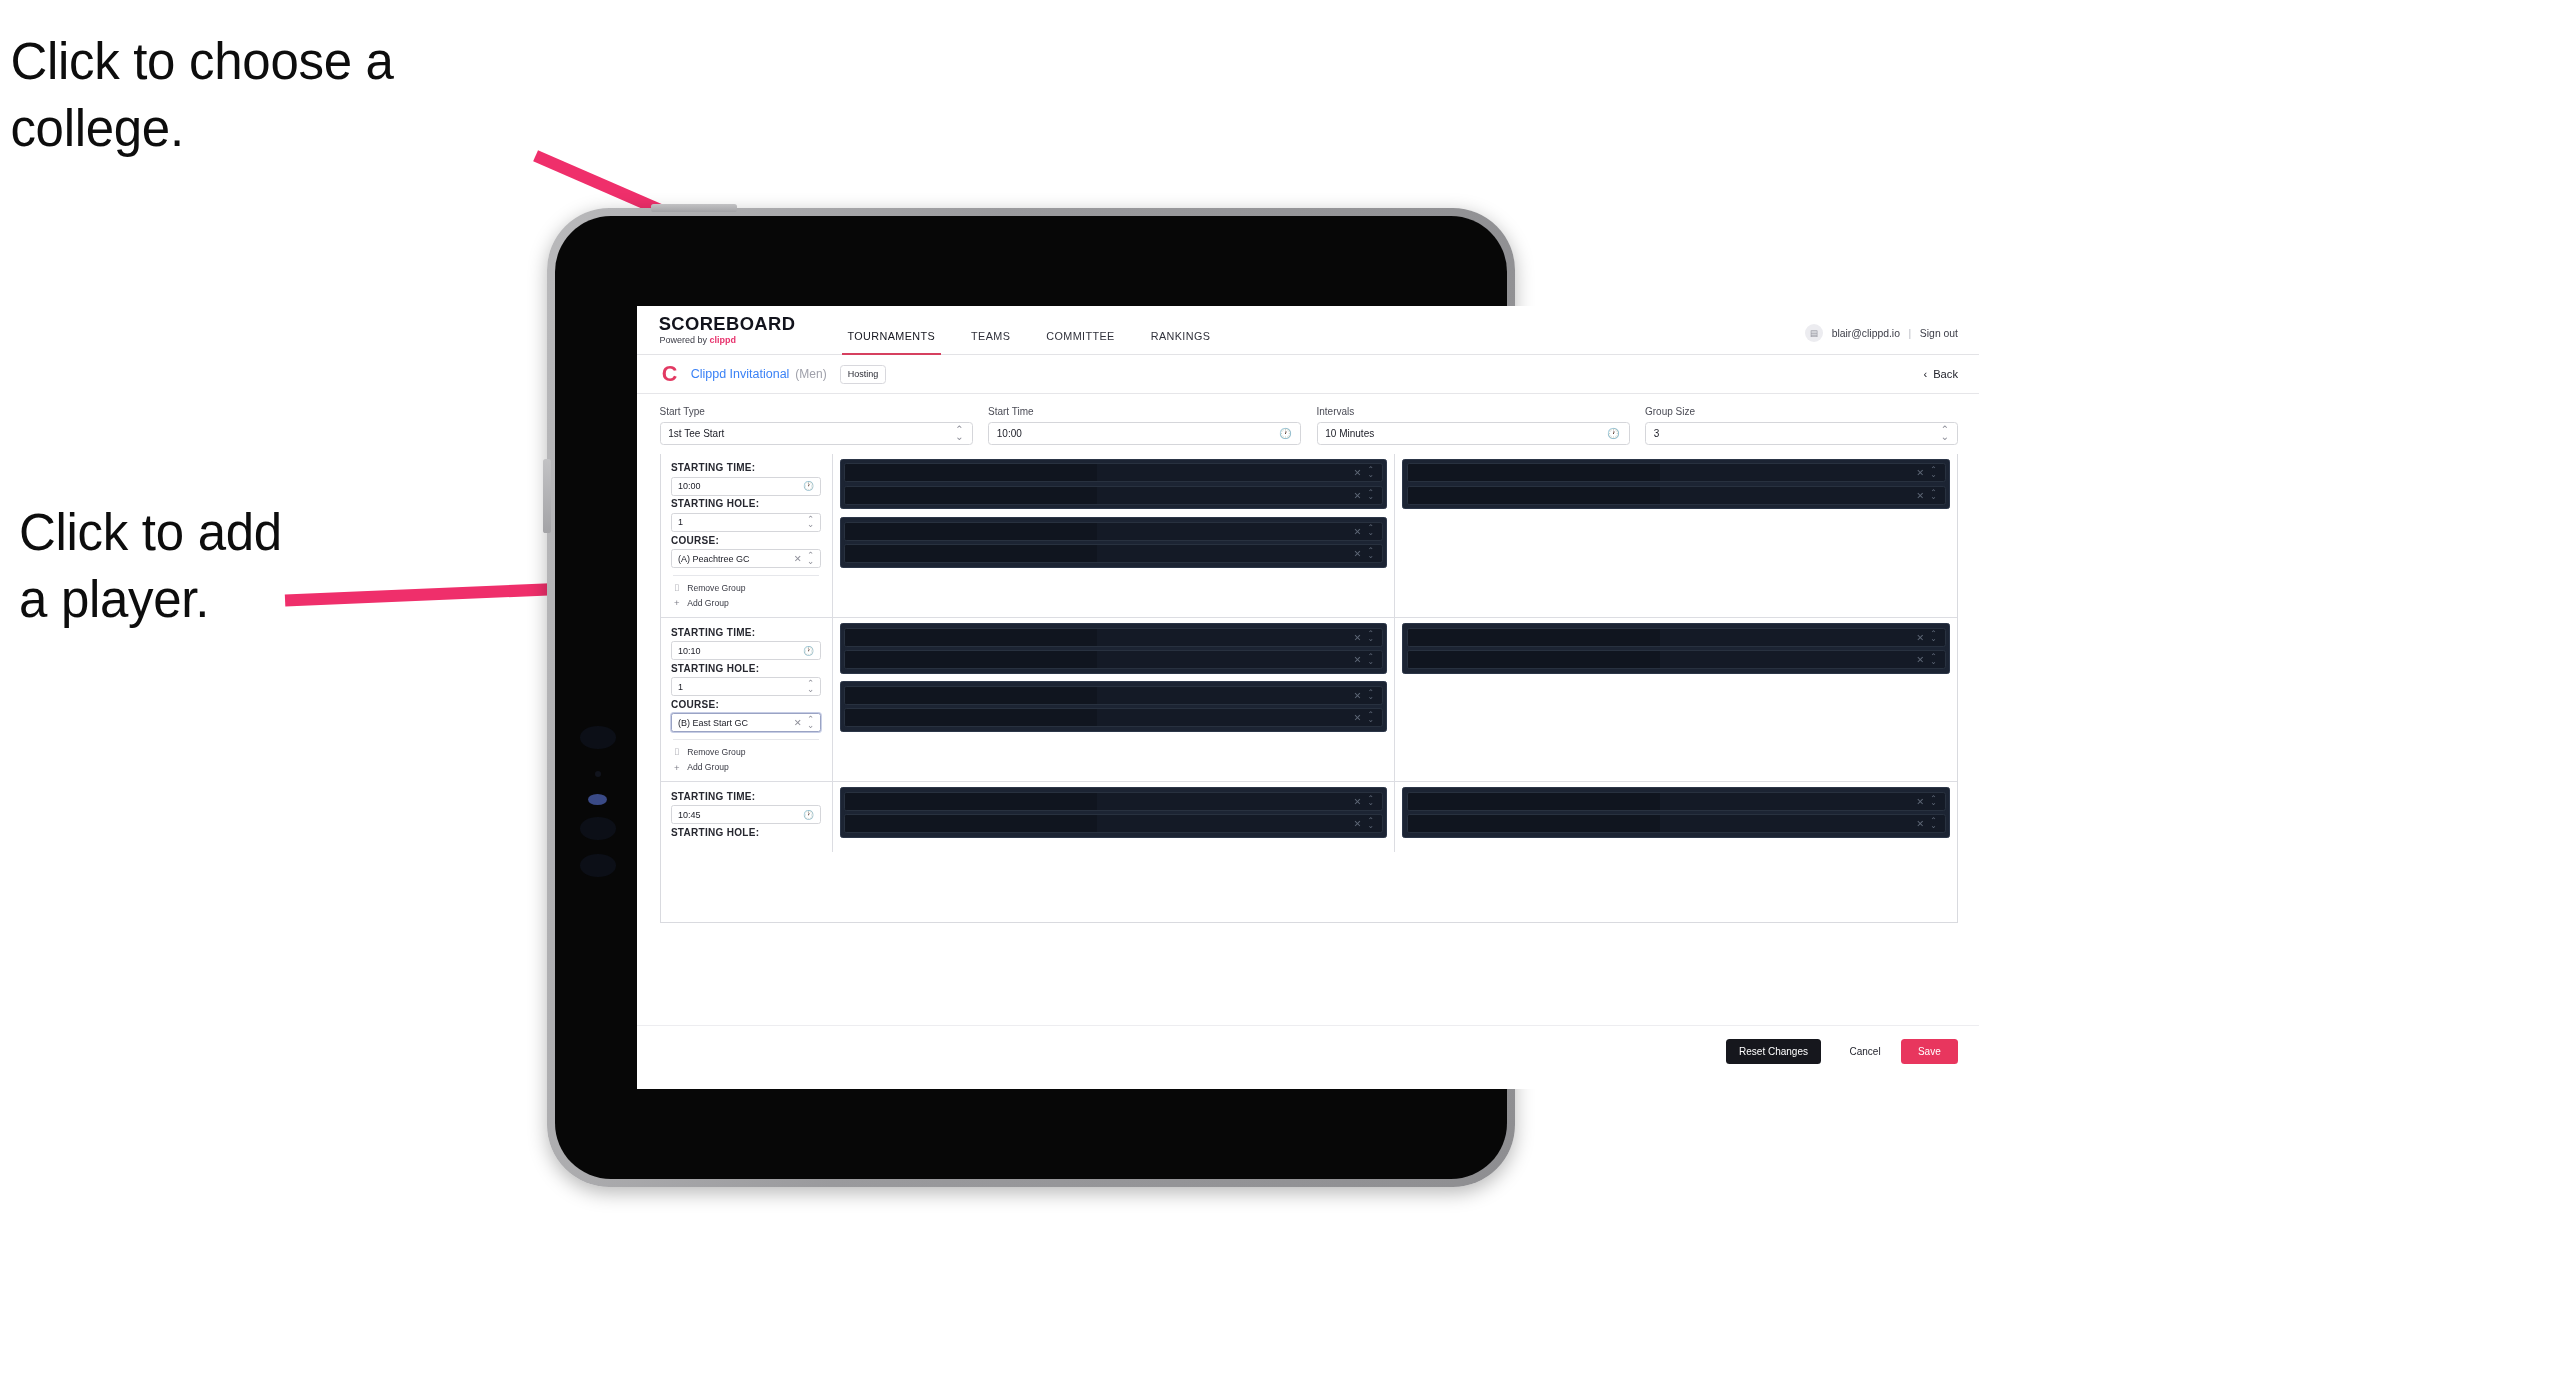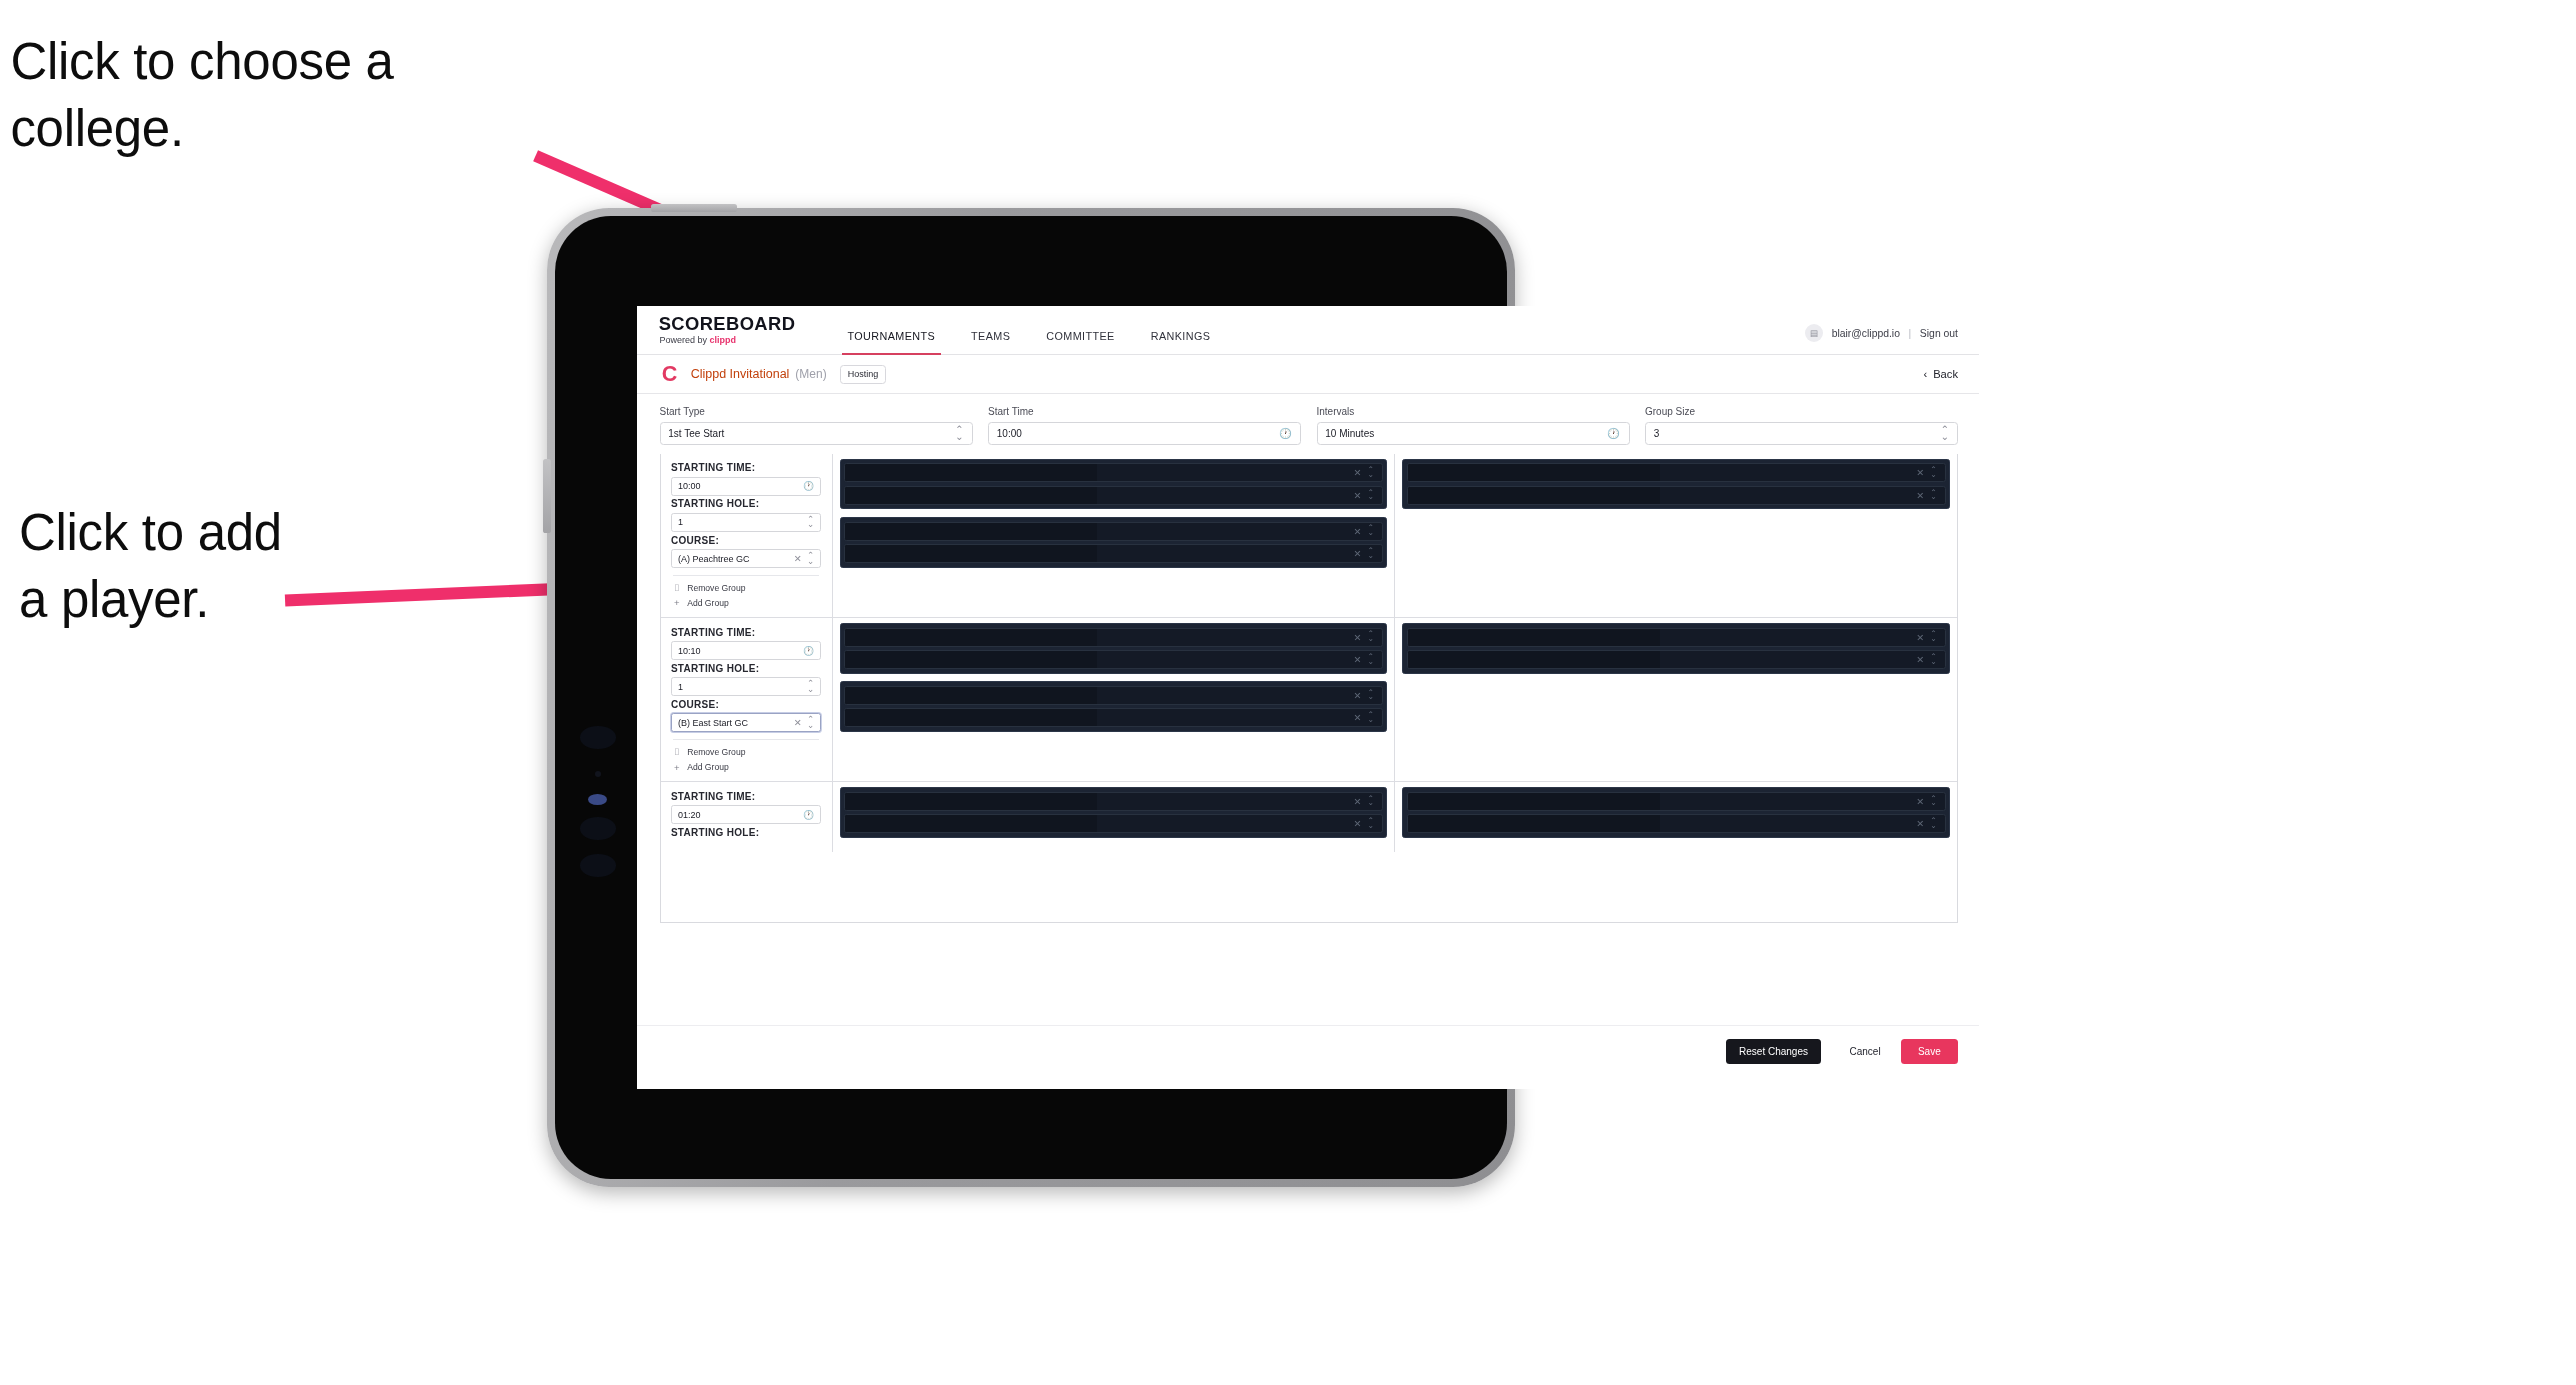--- a/index.html
+++ b/index.html
@@ -94,21 +94,21 @@
 
   
   .titlerow {
     height:39px; display:flex; align-items:center; padding:0 21px 0 22.5px;
     border-bottom:0.9px solid #e6e6e9; background:#fff;
   }
   .clogo {
     width:20px;height:20px;margin-right:11.2px;display:flex;align-items:center;justify-content:center;
     color:#e23a63;font-size:21.6px;font-weight:800;line-height:1;font-family:"Liberation Sans",sans-serif;
   }
-  .ttl { font-size:12.5px; color:#c2410c; font-weight:400; }
+  .ttl { font-size:12.5px; color:#3b82f6; font-weight:400; }
   .ttl-sub { font-size:12px; color:#9fa0aa; margin-left:6px; }
   .hosting-badge {
     margin-left:13px; border:0.9px solid #d8d8dd; border-radius:3.5px;
     font-size:9px; padding:3.5px 7px; color:#2a2b34; background:#fff;
   }
   .backlink {
     margin-left:auto; font-size:11.2px; color:#22232c; display:flex; align-items:center; gap:6px; cursor:pointer;
   }
 
   
@@ -491,21 +491,21 @@
                   </span>
                 </div>
               </div>
             </div>
           </div>
         </div>
         <div class="grow">
           <div class="cell-tee">
             <div class="minilabel">STARTING TIME:</div>
             <div class="minictrl">
-              <span class="val">01:20</span>
+              <span class="val">10:45</span>
               <span class="adorn">🕐</span>
             </div>
             <div class="minilabel">STARTING HOLE:</div>
           </div>
           <div class="cell-team t1">
             <div class="pblock">
               <div class="prow">
                 <div class="ctrls">
                   <span class="x">✕</span>
                   <span class="sp">

